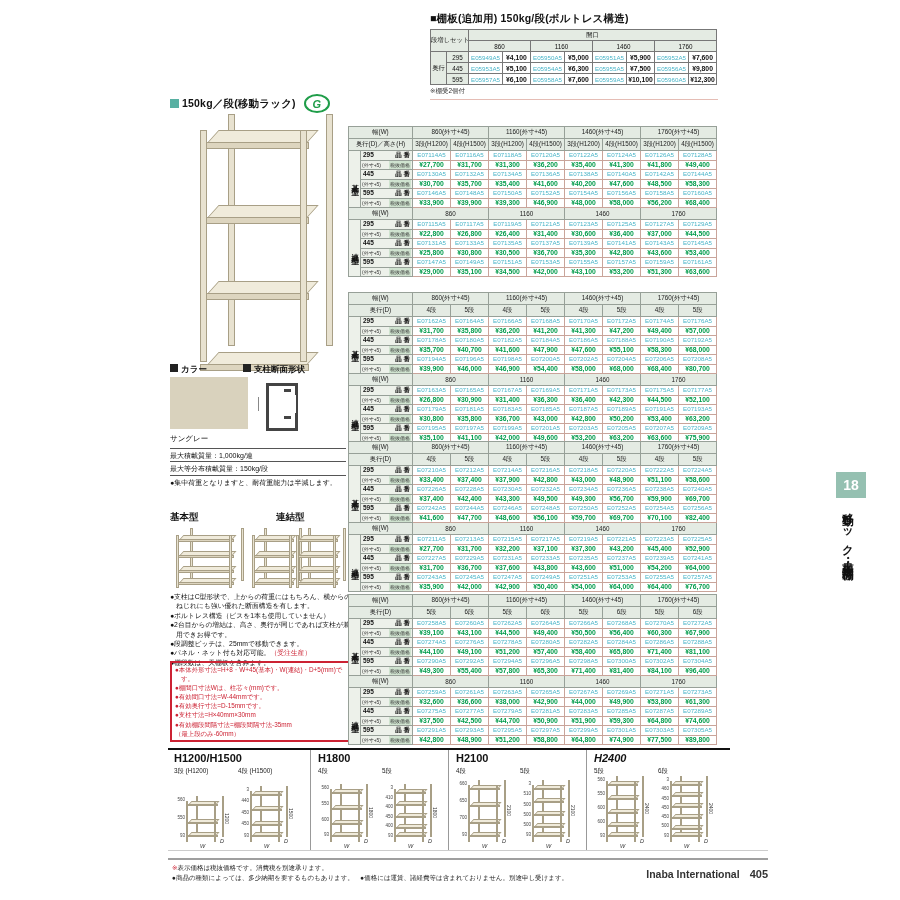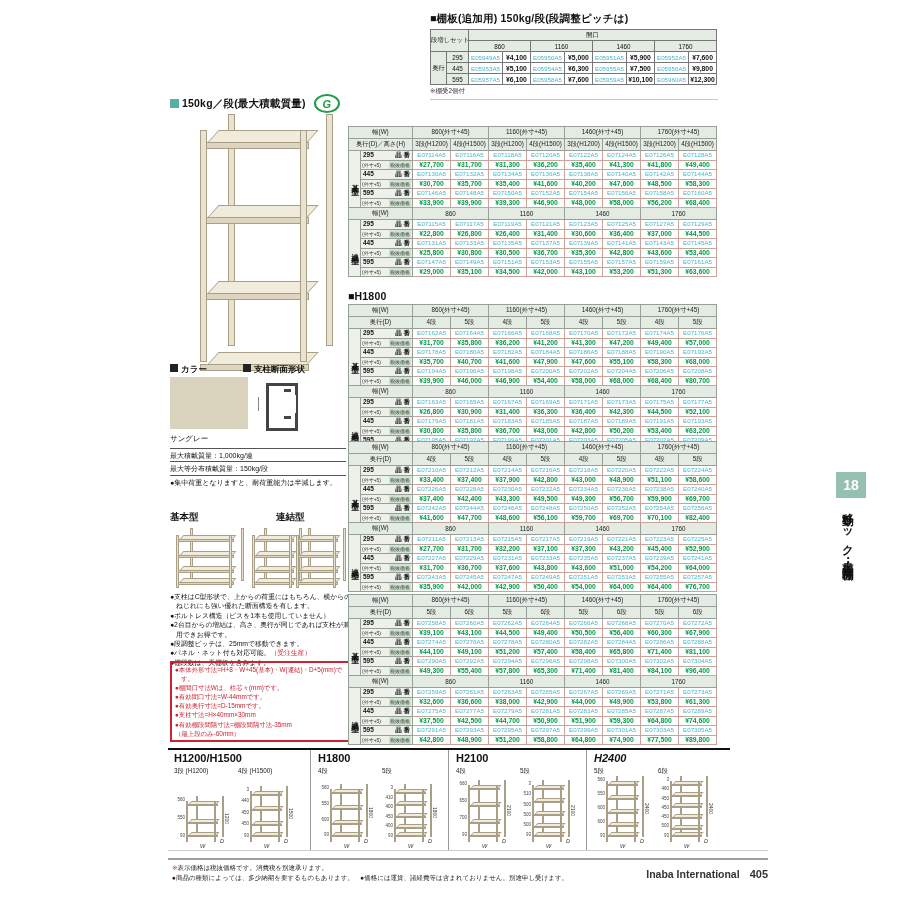--- a/index.html
+++ b/index.html
@@ -60,21 +60,21 @@
   .pageno{font-size:11px;font-weight:bold;color:#333;margin-left:10px;}
   
   .tab18{background:#95c0b1;color:#fff;font-size:14px;font-weight:bold;display:flex;align-items:center;justify-content:center;}
   .vtext{writing-mode:vertical-rl;text-orientation:upright;font-size:11.5px;font-weight:bold;letter-spacing:1.5px;color:#111;}
   .cline{background:#e5bdb5;}
 </style>
 </head>
 <body>
 
 <div class="abs" style="left:430px;top:12px;">
-  <div class="sec-title">■棚板(追加用) 150kg/段(段調整ピッチは)</div>
+  <div class="sec-title">■棚板(追加用) 150kg/段(ボルトレス構造)</div>
   <table class="ttable" id="topTable" style="margin-top:3px;">
       <colgroup>
         <col style="width: 16px;">
         <col style="width: 22px;">
         <col style="width: 34px;">
         <col style="width: 28px;">
         <col style="width: 34px;">
         <col style="width: 28px;">
         <col style="width: 34px;">
         <col style="width: 28px;">
@@ -128,21 +128,21 @@
         </tr>
       </tbody>
     </table>
   <div class="tiny-note">※棚受2個付</div>
 </div>
 
 <div class="abs cline" style="left:430px;top:99px;width:288px;height:1px;"></div>
 
 <div class="abs" style="left:170px;top:94px;display:flex;align-items:center;">
   <span class="sq"></span>
-  <span class="sec-title">150kg／段(最大積載質量)</span>
+  <span class="sec-title">150kg／段(移動ラック)</span>
   <span class="g-badge">G</span>
 </div>
 
 <div class="rk" id="bigRack" style="left:200px;top:114px;width:135px;height:248px;">
     <div class="post" style="left:28px;top:0;width:7px;height:232px;"></div>
     <div class="post" style="left:126px;top:0;width:7px;height:232px;"></div>
     <div class="face" style="left:7px;top:16px;width:100px;height:13px;"></div>
     <div class="bar" style="left:0;top:28px;width:109px;height:7px;"></div>
     <div class="face" style="left:7px;top:91px;width:100px;height:13px;"></div>
     <div class="bar" style="left:0;top:103px;width:109px;height:7px;"></div>
@@ -467,21 +467,20 @@
           <td class="price">¥42,000</td>
           <td class="price">¥43,100</td>
           <td class="price">¥53,200</td>
           <td class="price">¥51,300</td>
           <td class="price">¥63,600</td>
         </tr>
       </tbody>
     </table>
 </div>
 <div class="abs" style="left:348px;top:290px;">
-  <div class="sec-title">■H1800</div>
   <table class="ptable" id="pt1" style="margin-top:2px;">
       <colgroup>
         <col style="width: 12px;">
         <col style="width: 52px;">
         <col style="width: 38px;">
         <col style="width: 38px;">
         <col style="width: 38px;">
         <col style="width: 38px;">
         <col style="width: 38px;">
         <col style="width: 38px;">

